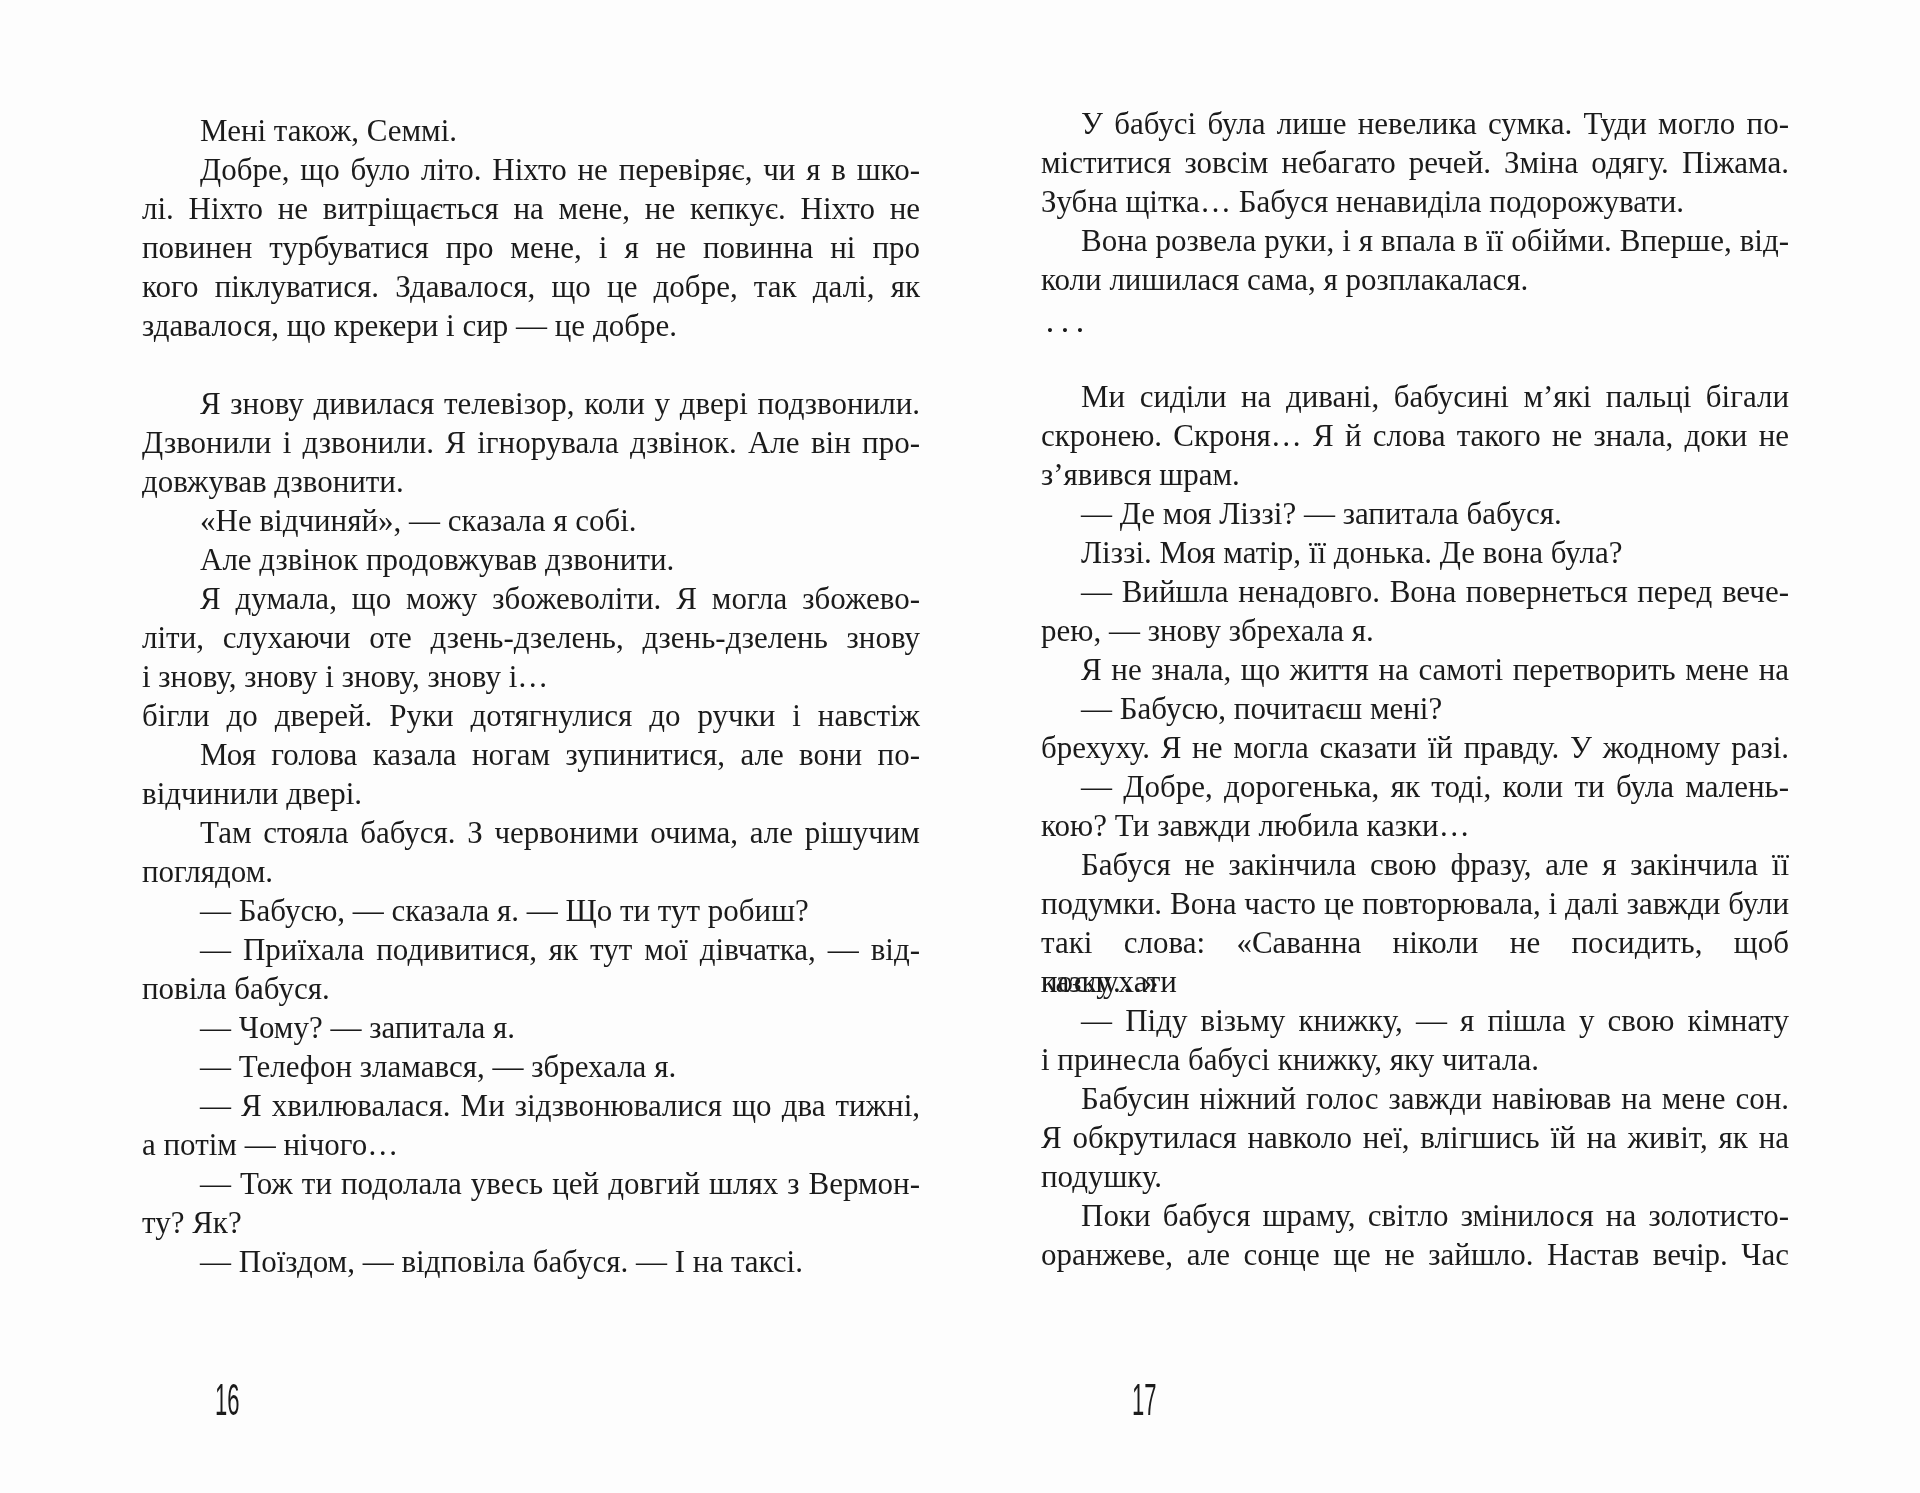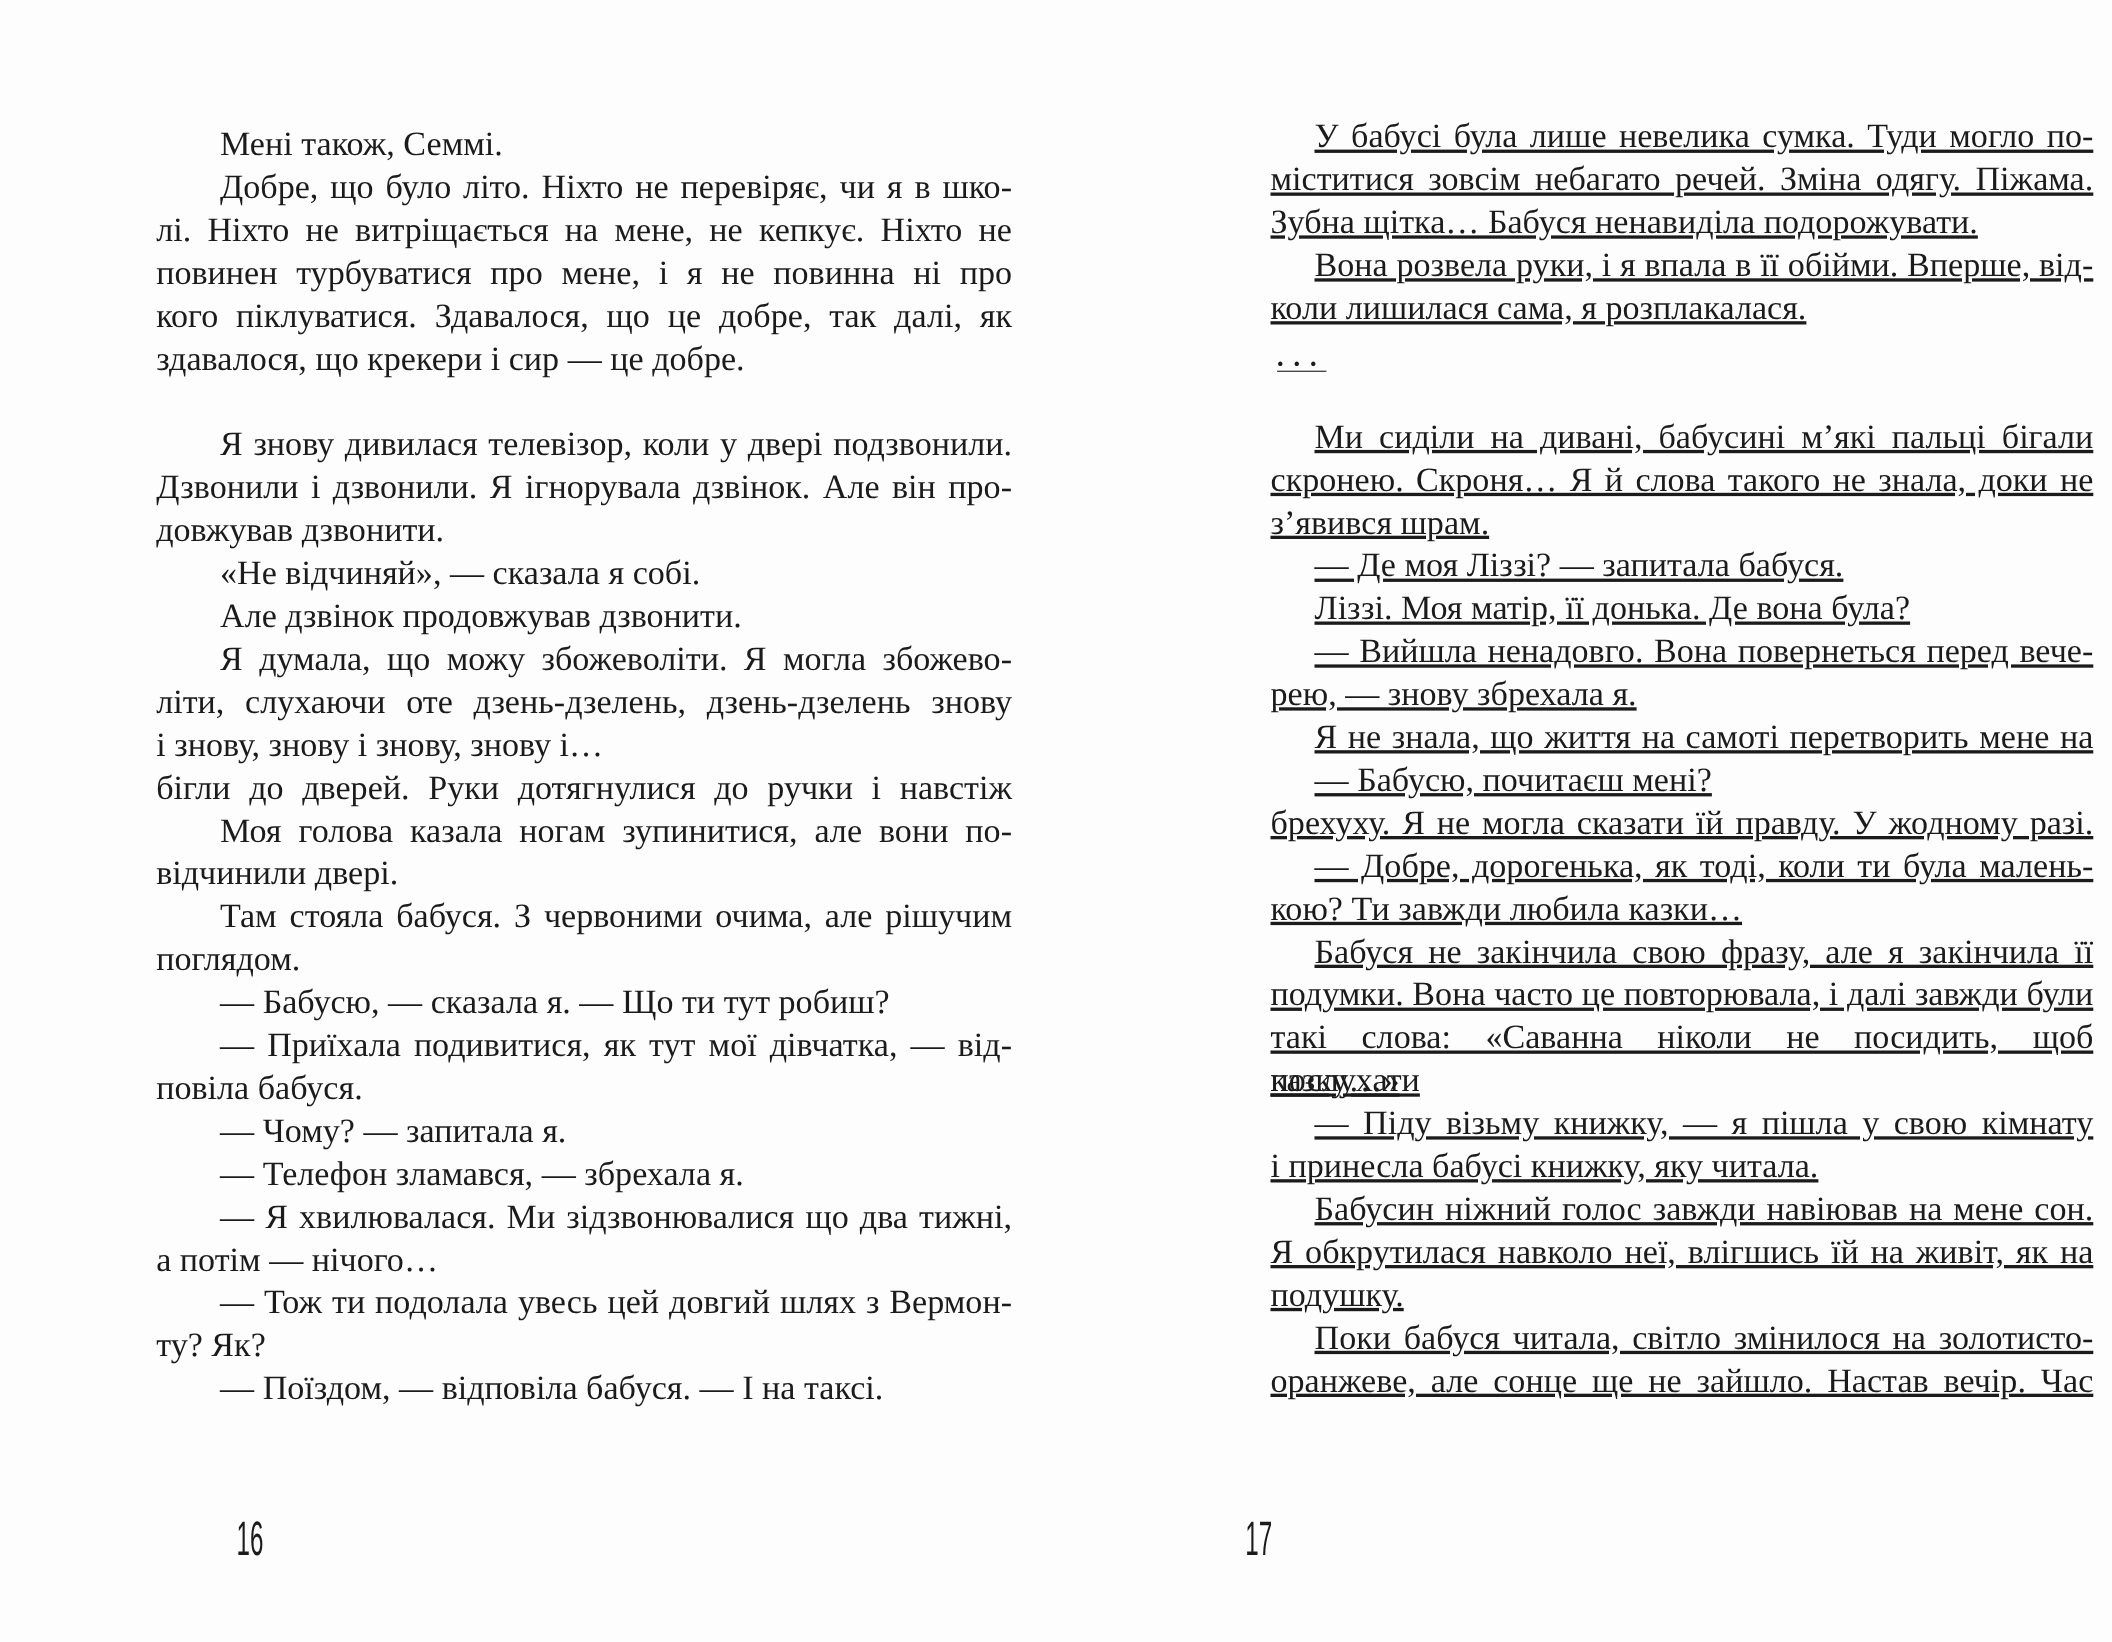--- a/index.html
+++ b/index.html
@@ -7,21 +7,21 @@
     width: 1920px; height: 1493px;
     font-family: "Liberation Serif", "DejaVu Serif", serif;
     overflow: hidden;
   }
   .spread {
     position: relative;
     width: 1920px; height: 1493px; margin-left: 45px;
   }
   .page-lines { position: absolute; }
   #left-page-lines  { left: 97px;  top: 111px; width: 778px; font-size: 31px; }
-  #right-page-lines { left: 1110px; top: 104px; width: 748px; font-size: 31px; text-decoration: underline; }
+  #right-page-lines { left: 996px; top: 104px; width: 748px; font-size: 31px; }
   .row  { height: 39px; line-height: 39px; }
   .line { white-space: nowrap; }
   .line.justify { white-space: normal; text-align: justify; text-align-last: justify; }
   #left-page-lines  .line.indent { padding-left: 58px; }
   #right-page-lines .line.indent { padding-left: 40px; }
   .it { }
   .gap { }
   .dots-row { display: flex; align-items: flex-end; }
   .dots {
     font-size: 17px; line-height: 14px;
@@ -97,20 +97,20 @@
       <div class="row line"><span>кою? Ти завжди любила казки…</span></div>
       <div class="row line indent justify"><span>Бабуся не закінчила свою фразу, але я закінчила її</span></div>
       <div class="row line justify"><span>подумки. Вона часто це повторювала, і далі завжди були</span></div>
       <div class="row line justify"><span>такі слова: «Саванна ніколи не посидить, щоб послухати</span></div>
       <div class="row line"><span>казку…»</span></div>
       <div class="row line indent justify"><span>— Піду візьму книжку, — я пішла у свою кімнату</span></div>
       <div class="row line"><span>і принесла бабусі книжку, яку читала.</span></div>
       <div class="row line indent justify"><span>Бабусин ніжний голос завжди навіював на мене сон.</span></div>
       <div class="row line justify"><span>Я обкрутилася навколо неї, влігшись їй на живіт, як на</span></div>
       <div class="row line"><span>подушку.</span></div>
-      <div class="row line indent justify"><span>Поки бабуся читала, світло змінилося на золотисто-</span></div>
+      <div class="row line indent justify"><span>Поки бабуся шраму, світло змінилося на золотисто-</span></div>
       <div class="row line justify"><span>оранжеве, але сонце ще не зайшло. Настав вечір. Час</span></div>
     </div>
 
   <div class="page-number" id="page-number-left">16</div>
 
   <div class="page-number" id="page-number-right">17</div>
 </div>
 
 </body></html>

